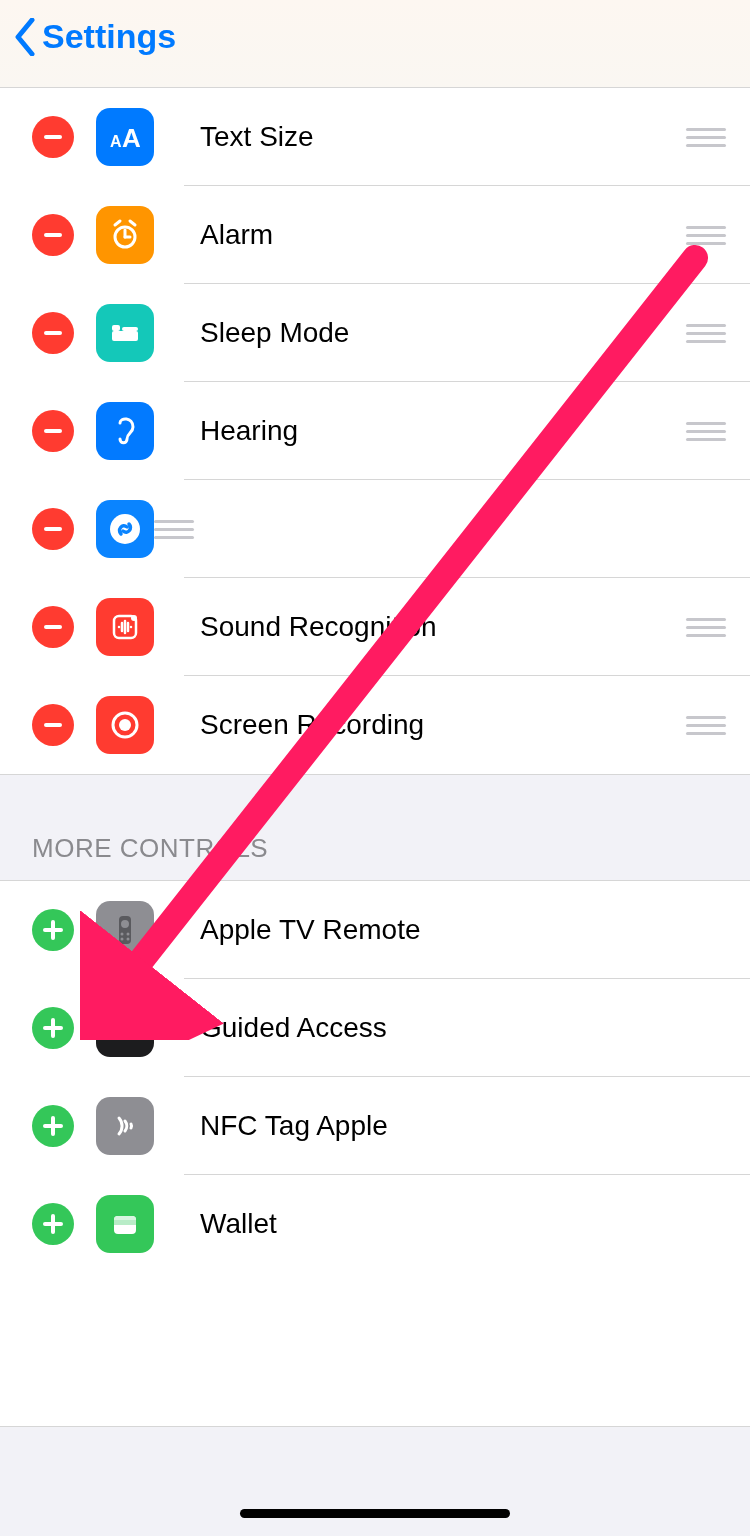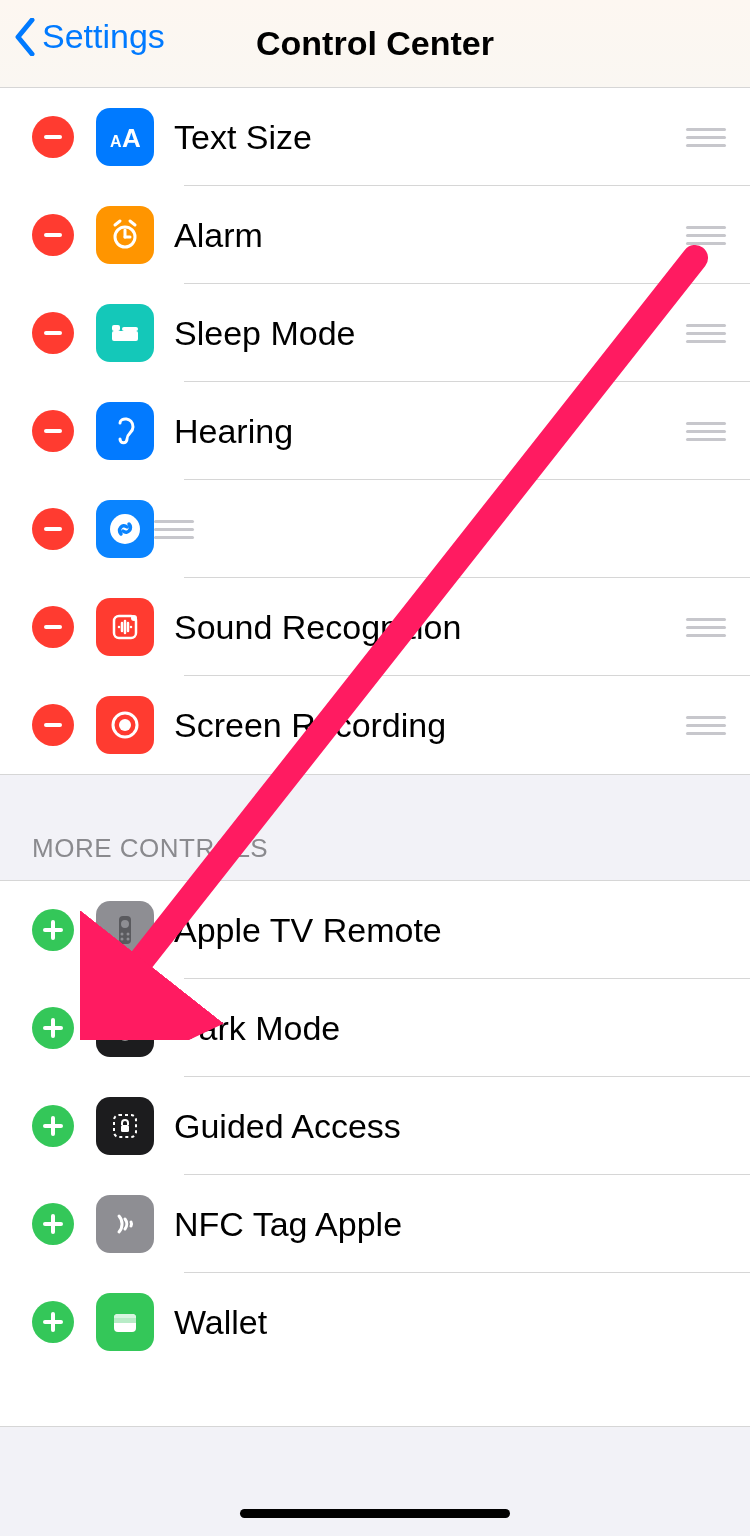--- a/index.html
+++ b/index.html
@@ -24,20 +24,21 @@
     position: absolute;
     left: 14px;
     top: 0;
     bottom: 14px;
     display: flex;
     align-items: center;
     gap: 6px;
     color: #007aff;
     font-size: 34px;
     cursor: pointer;
+    font-weight: bold;
   }
   .chevron {
     width: 22px;
     height: 38px;
   }
   .title {
     font-size: 34px;
     font-weight: 700;
   }
   .list { background: #fff; }
@@ -89,22 +90,22 @@
     border-radius: 14px;
     margin-left: 22px;
     flex-shrink: 0;
     display: flex;
     align-items: center;
     justify-content: center;
     color: #fff;
   }
   .app-icon svg { width: 36px; height: 36px; }
   .label {
-    font-size: 34px;
-    margin-left: 20px;
+    font-size: 28px;
+    margin-left: 46px;
     flex: 1;
     color: #000;
   }
   .drag {
     width: 40px;
     flex-shrink: 0;
     display: flex;
     flex-direction: column;
     justify-content: center;
     gap: 5px;
@@ -156,21 +157,20 @@
 </head>
 <body>
 
 <div class="header">
   <div class="back">
     <svg class="chevron" viewBox="0 0 22 38">
       <polyline points="18,2 4,19 18,36" fill="none" stroke="#007aff" stroke-width="5" stroke-linecap="round" stroke-linejoin="round"></polyline>
     </svg>
     <span>Settings</span>
   </div>
-  <div class="title">Control Center</div>
 </div>
 
 <div class="list">
 
   <div class="row">
     <div class="action-btn remove">
         <div class="minus"></div>
       </div>
     <div class="app-icon" style="background:#007aff">
       <svg viewBox="0 0 36 36">
@@ -328,33 +328,20 @@
           <circle cx="15" cy="22" r="1.5" fill="#8e8e93"></circle>
           <circle cx="21" cy="22" r="1.5" fill="#8e8e93"></circle>
           <circle cx="15" cy="27" r="1.5" fill="#8e8e93"></circle>
           <circle cx="21" cy="27" r="1.5" fill="#8e8e93"></circle>
         </svg>
     </div>
     <div class="label">Apple TV Remote</div>
     <div class="row-inner-border"></div>
   </div>
 
-  <div class="row">
-    <div class="action-btn add">
-        <div class="plus"></div>
-      </div>
-    <div class="app-icon" style="background:#1c1c1e">
-      <svg viewBox="0 0 36 36">
-          <circle cx="18" cy="18" r="11" fill="none" stroke="#fff" stroke-width="3"></circle>
-          <path d="M18 7 A11 11 0 0 1 18 29 Z" fill="#fff"></path>
-        </svg>
-    </div>
-    <div class="label">Dark Mode</div>
-    <div class="row-inner-border"></div>
-  </div>
 
   <div class="row">
     <div class="action-btn add">
         <div class="plus"></div>
       </div>
     <div class="app-icon" style="background:#1c1c1e">
       <svg viewBox="0 0 36 36">
           <rect x="7" y="7" width="22" height="22" rx="5" fill="none" stroke="#fff" stroke-width="2" stroke-dasharray="3 3"></rect>
           <rect x="14" y="17" width="8" height="7" rx="1.5" fill="#fff"></rect>
           <path d="M15 17 v-2 a3 3 0 0 1 6 0 v2" fill="none" stroke="#fff" stroke-width="2"></path>

